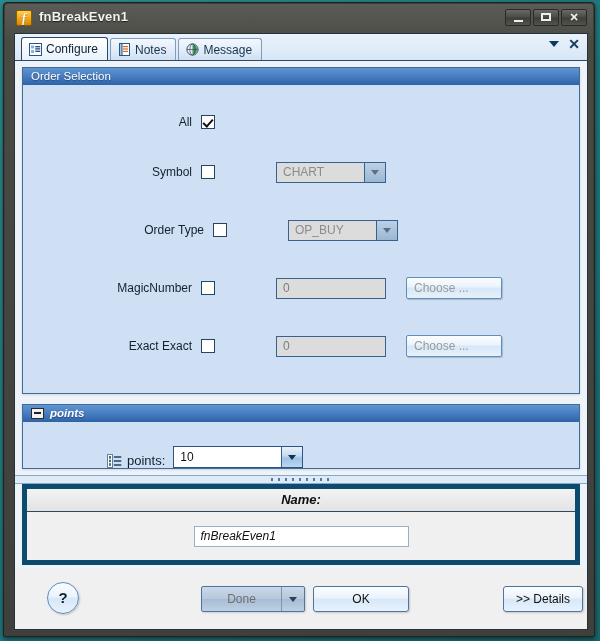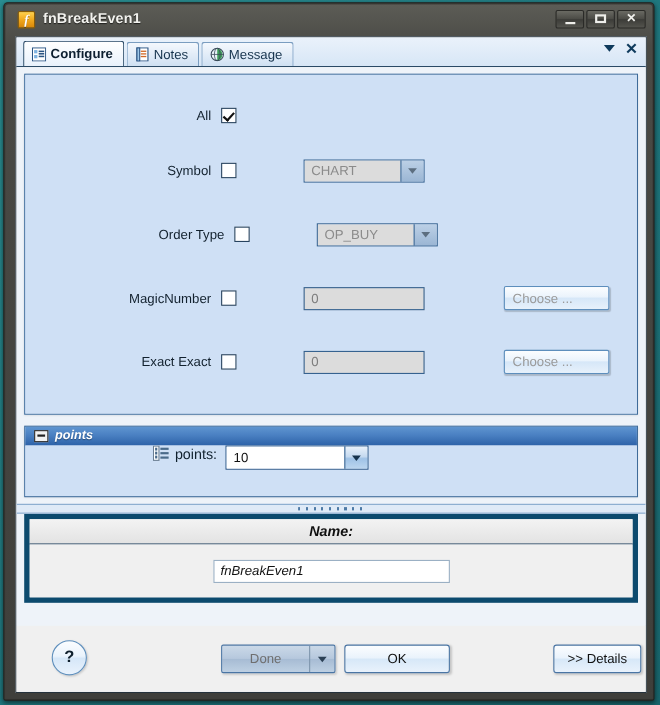--- a/index.html
+++ b/index.html
@@ -136,21 +136,21 @@
     border: 1px solid #7a9dc0;
     border-bottom: none;
     border-radius: 3px 3px 0 0;
     font-size: 12px;
     color: #16334d;
     box-sizing: border-box;
   }
   .tab.active {
     background: linear-gradient(180deg,#ffffff 0%, #f2f7fd 60%, #e8f1fb 100%);
     border-color: #2b4a66;
-    font-weight: bold;
+    font-weight: normal;
     height: 23px;
     color: #0d1f30;
   }
   .tabicon { width: 13px; height: 13px; flex: none; }
 
   #tabstrip-actions {
     position: absolute;
     right: 7px; top: 4px;
     display: flex; align-items: center; gap: 9px;
   }
@@ -303,38 +303,37 @@
     box-sizing: border-box;
     color: #7d7d7d;
     font-size: 12px;
     line-height: 19px;
     padding-left: 6px;
   }
 
   
   .choose-btn {
     width: 96px; height: 22px;
-    margin-left: 52px;
     background: linear-gradient(180deg,#fbfdff 0%, #eaf3fc 45%, #d6e7f8 50%, #e7f1fb 100%);
     border: 1px solid #5d8ebc;
     border-radius: 2px;
     box-sizing: border-box;
     color: #9a9a9a;
     font-size: 12px;
     line-height: 20px;
     padding-left: 7px;
     box-shadow: 1px 1px 1px rgba(0,0,0,.18);
   }
 
   
   .points-row {
     display: flex;
-    align-items: flex-start;
+    align-items: flex-end;
     height: 46px;
-    padding-left: 116px;
+    padding-left: 84px;
   }
   .points-icon {
     width: 15px; height: 14px;
     flex: none;
     margin-right: 5px;
   }
   .points-label {
     font-size: 13px;
     color: #10202d;
     margin-right: 8px;
@@ -541,20 +540,23 @@
 
           <div id="tabstrip-actions">
             <span class="tsdrop"></span>
             <span class="tsclose">✕</span>
           </div>
         </div>
 
         <div id="body-area">
 
           <div class="group">
+            <div class="group-header">
+              <span class="ghlabel">Order Selection</span>
+            </div>
             <div class="group-body">
 
               <div class="row" style="height:42px;padding-top:16px;">
                 <div class="row-label">All</div>
                 <div class="cbx checked"></div>
               </div>
 
               <div class="row" style="height:58px;">
                 <div class="row-label">Symbol</div>
                 <div class="cbx"></div>

